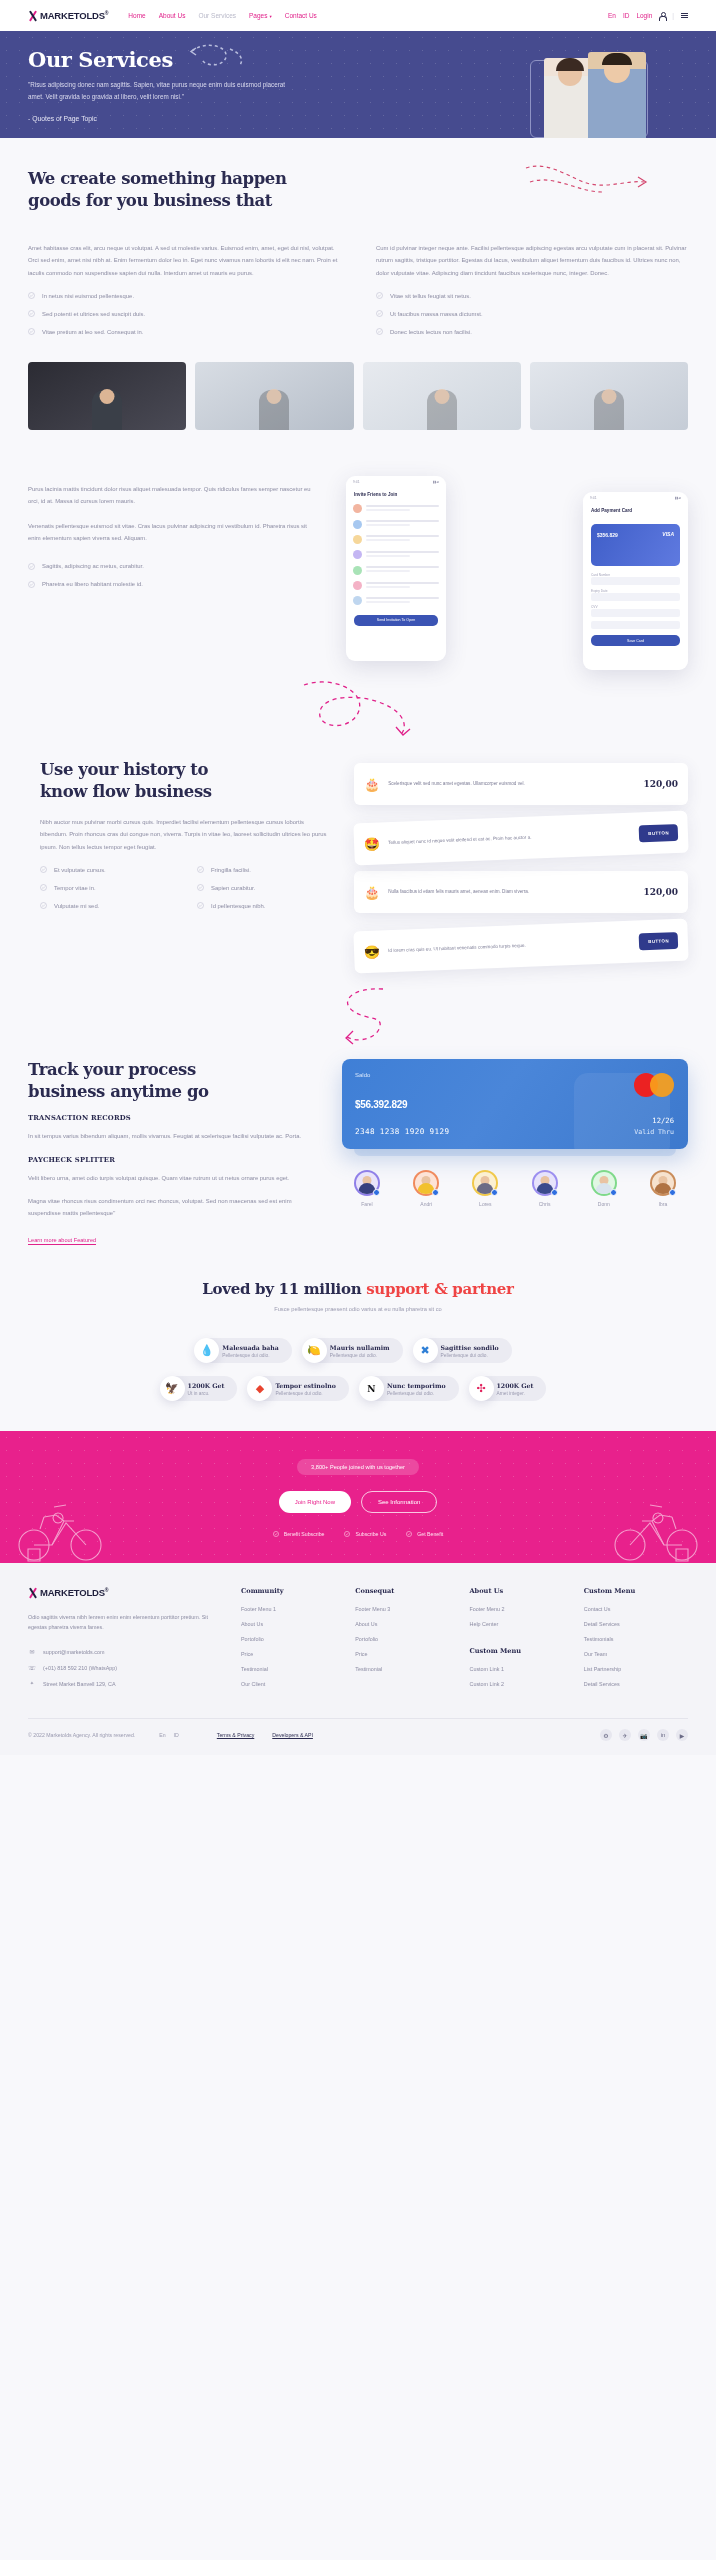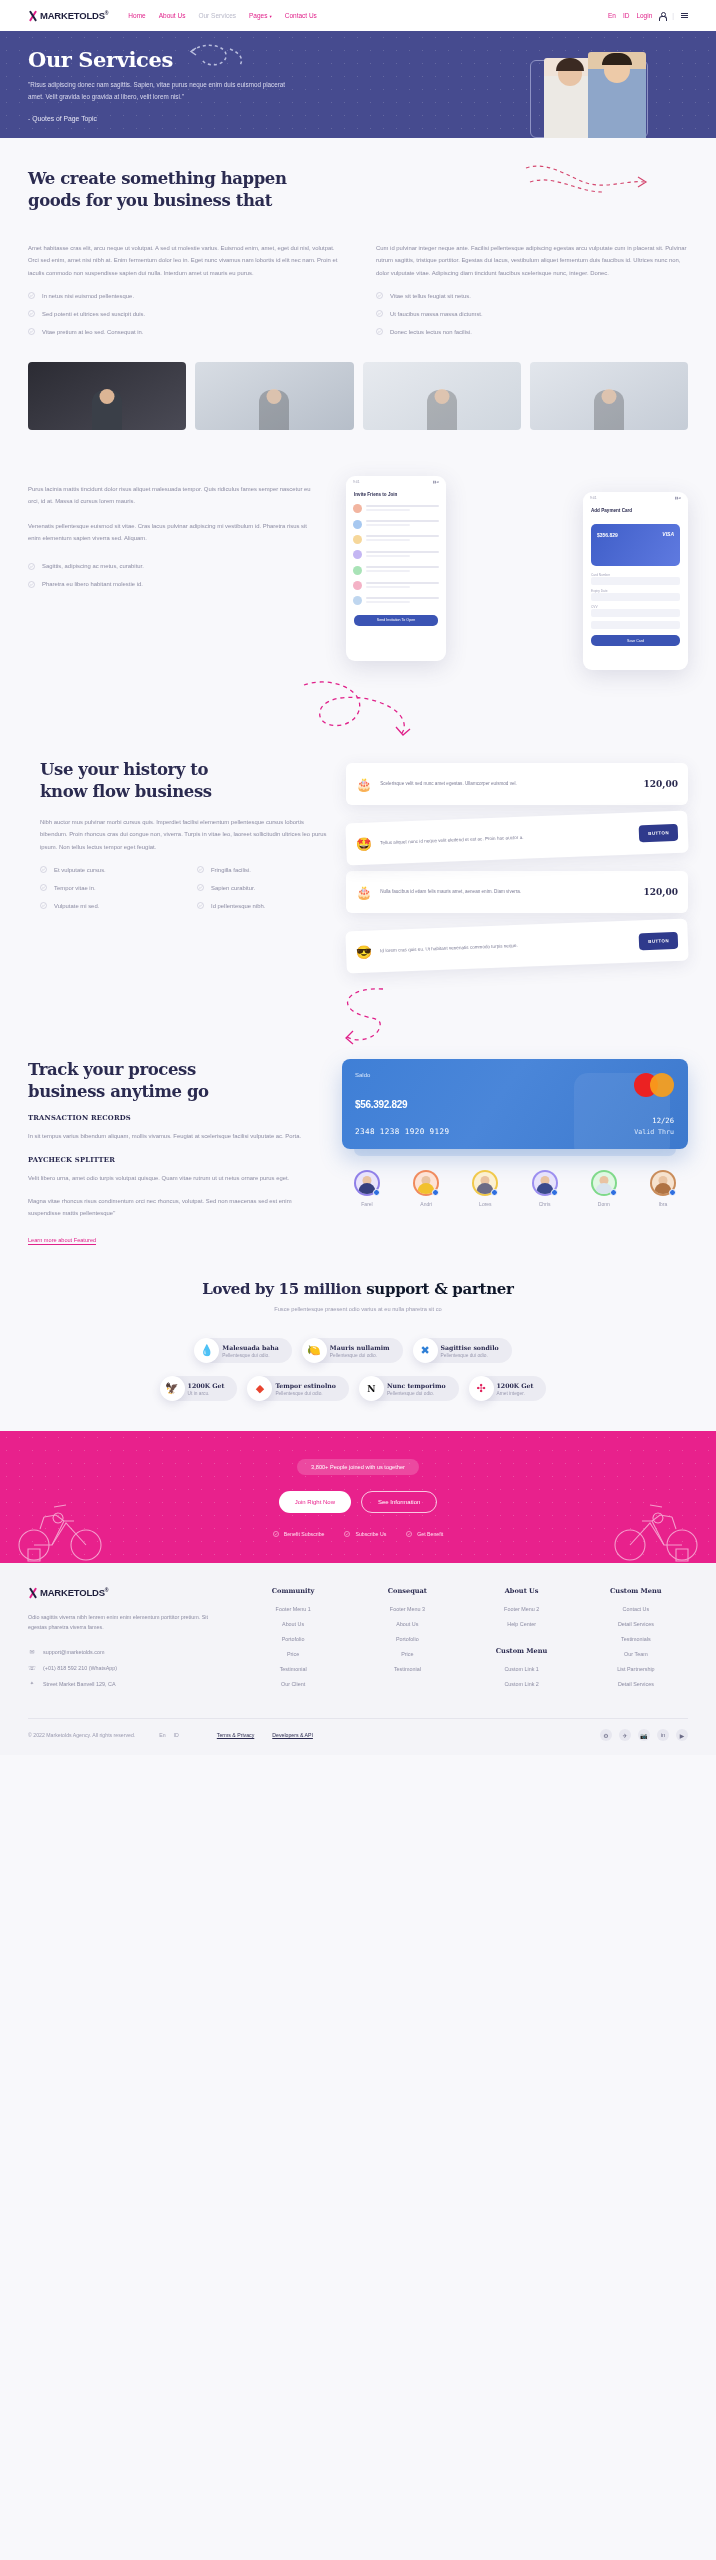--- a/index.html
+++ b/index.html
@@ -109,21 +109,21 @@
   .ph-btn { margin:6px 8px 0; height:11px; border-radius:5px; background:#3b54b4; color:#fff; font-size:3.6px; display:flex; align-items:center; justify-content:center; }
   .ph-card { margin:7px 8px; height:42px; border-radius:5px; background:linear-gradient(120deg,#3f5ec8,#5f7ae0); position:relative; color:#fff; }
   .ph-card .bal { position:absolute; left:6px; top:8px; font-size:5px; font-weight:bold; }
   .ph-card .vs { position:absolute; right:6px; top:7px; font-size:5px; font-style:italic; font-weight:bold; }
   .ph-field { margin:0 8px 4px; height:8px; border-radius:2px; background:#f1f2f8; }
   .ph-label { margin:0 8px; font-size:3.2px; color:#a5a5bb; }
 
   .s2-arrow { width:120px; height:62px; margin:4px auto 0; display:block; }
 
   
-  .s3 { margin-top:18px; display:flex; gap:18px;padding-left:40px; }
+  .s3 { margin-top:18px; display:flex; gap:26px;padding-left:40px; }
   .s3 .left { width:288px; }
   .s3 .right { flex:1; position:relative; padding-top:4px; }
   .check-grid { display:flex; gap:26px; margin-top:13px; }
   .check-grid .cc { flex:1; display:flex; flex-direction:column; gap:11px; }
   .offer {
     background:#fff; border-radius:6px; box-shadow:0 4px 16px rgba(60,60,110,.10);
     height:42px; display:flex; align-items:center; gap:8px; padding:0 10px; margin-bottom:12px;
   }
   .offer.tilt { transform:rotate(-2.2deg); }
   .offer .em { font-size:13px; line-height:1; }
@@ -162,21 +162,21 @@
   .av-in { width:100%; height:100%; border-radius:50%; overflow:hidden; position:relative; }
   .av-in:before { content:""; position:absolute; left:50%; top:4px; transform:translateX(-50%); width:9px; height:9px; border-radius:50%; background:#e9c3a2; }
   .av-in:after { content:""; position:absolute; left:50%; bottom:0; transform:translateX(-50%); width:17px; height:11px; border-radius:9px 9px 0 0; }
   .av-badge { position:absolute; right:0px; bottom:0px; width:7px; height:7px; border-radius:50%; background:#2f6fe0; border:1px solid #fff; }
   .av-nm { font-size:5px; color:#9a9ab0; margin-top:5px; }
   .learn { display:inline-block; margin-top:18px; font-size:5.6px; color:#e0218a; border-bottom:1px solid #e0218a; padding-bottom:1px; text-decoration:none; }
 
   
   .partners { margin-top:34px; text-align:center; }
   .partners h2 { font-family:"DejaVu Serif", serif; font-size:15px; font-weight:bold; color:#2b2b50; letter-spacing:-0.3px; }
-  .partners h2 em { font-style:normal; color:#0f172a; }
+  .partners h2 em { font-style:normal; color:#ef4444; }
   .partners p { font-size:5.7px; color:#9a9ab0; margin-top:8px; }
   .plogos { margin-top:26px; }
   .prow { display:flex; justify-content:center; align-items:center; gap:0px; margin-bottom:13px; }
   .prow.r2 { gap:0px; }
   .pchip { display:flex; align-items:center; position:relative; margin-right:10px; }
   .pchip .pic {
     width:25px; height:25px; border-radius:50%; background:#fff;
     box-shadow:0 3px 10px rgba(60,60,110,.14); display:flex; align-items:center; justify-content:center;
     position:relative; z-index:2; font-size:11px;
   }
@@ -211,21 +211,21 @@
   
   .footer { background:#f4f4f8; padding:24px 28px 0; }
   .f-top { display:flex; gap:18px; }
   .f-brandcol { width:195px; }
   .f-brandrow { display:flex; align-items:center; gap:3px; }
   .f-about { font-size:5.4px; line-height:2; color:#8c8ca3; margin-top:13px; }
   .f-contact { margin-top:15px; display:flex; flex-direction:column; gap:9px; }
   .f-ci { display:flex; align-items:center; gap:7px; font-size:5.4px; color:#8c8ca3; }
   .f-ci .ci-ic { width:8px; color:#8c8ca3; font-size:6px; text-align:center; flex:none; }
   .f-cols { flex:1; display:flex; gap:10px; }
-  .f-col { flex:1;text-align:center; }
+  .f-col { flex:1; }
   .f-col h4 { font-family:"DejaVu Serif", serif; font-size:6.6px; font-weight:bold; color:#2b2b50; margin-bottom:11px; }
   .f-col h4.mt { margin-top:20px; }
   .f-col a { display:block; font-size:5.4px; color:#8c8ca3; text-decoration:none; margin-bottom:9px; }
   .f-bottom {
     margin-top:22px; border-top:1px solid #e4e4ec; padding:10px 0 14px;
     display:flex; align-items:center; gap:10px;
   }
   .f-copy { font-size:5.2px; color:#9a9ab0; }
   .f-lang { display:flex; gap:8px; font-size:5.2px; color:#9a9ab0; margin-left:14px; }
   .f-links { display:flex; gap:18px; margin-left:28px; }
@@ -623,21 +623,21 @@
               </div>
               <span class="av-badge"></span>
             </div>
             <div class="av-nm">Ibra</div>
           </div>
       </div>
     </div>
   </div>
 
   <div class="sec partners">
-    <h2><span>Loved by 15 million </span><em>support &amp; partner</em></h2>
+    <h2><span>Loved by 11 million </span><em>support &amp; partner</em></h2>
     <p>Fusce pellentesque praesent odio varius at eu nulla pharetra sit co</p>
     <div class="plogos">
       <div class="prow">
         <div class="pchip">
           <span class="pic">💧</span>
           <span class="pbody">
               <span class="pt">Malesuada baha</span>
               <span class="ps">Pellentesque dui odio.</span>
             </span>
         </div>

